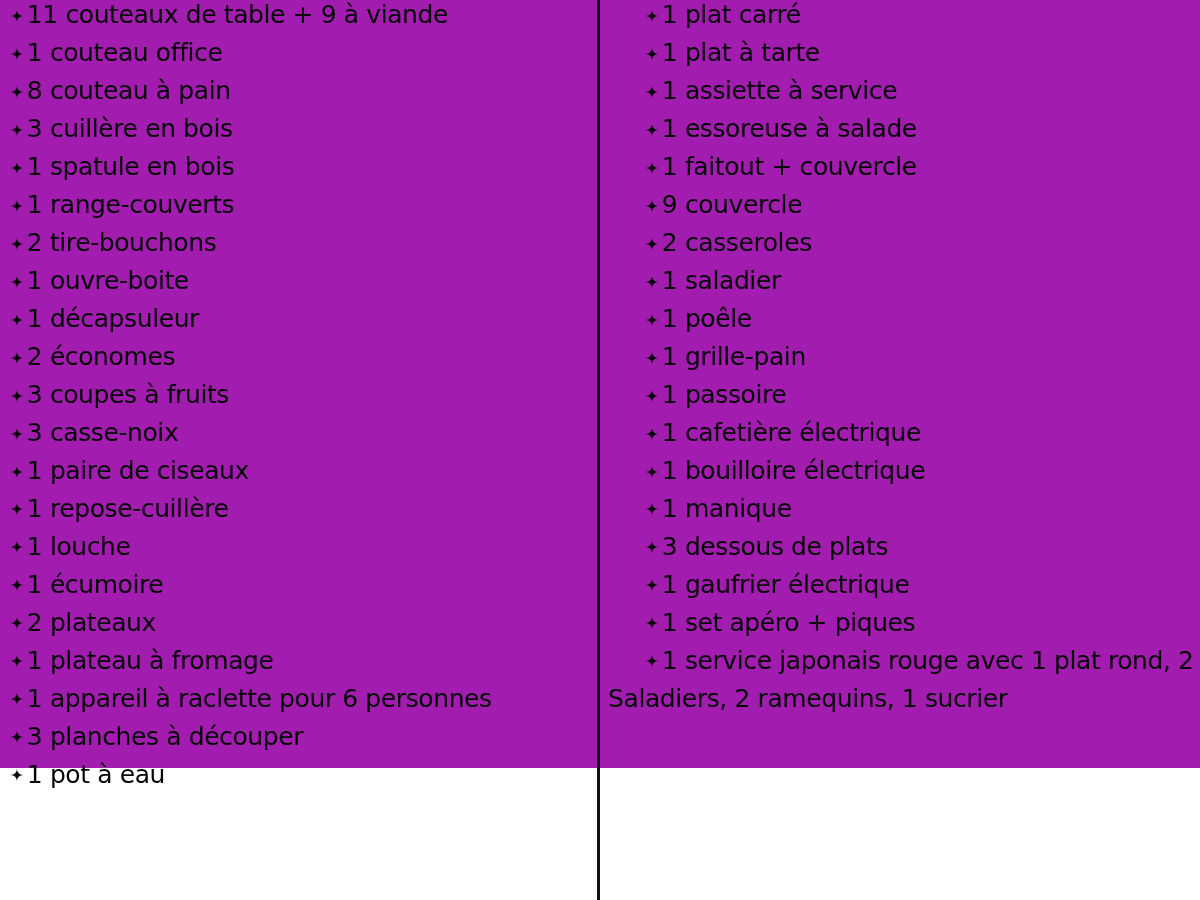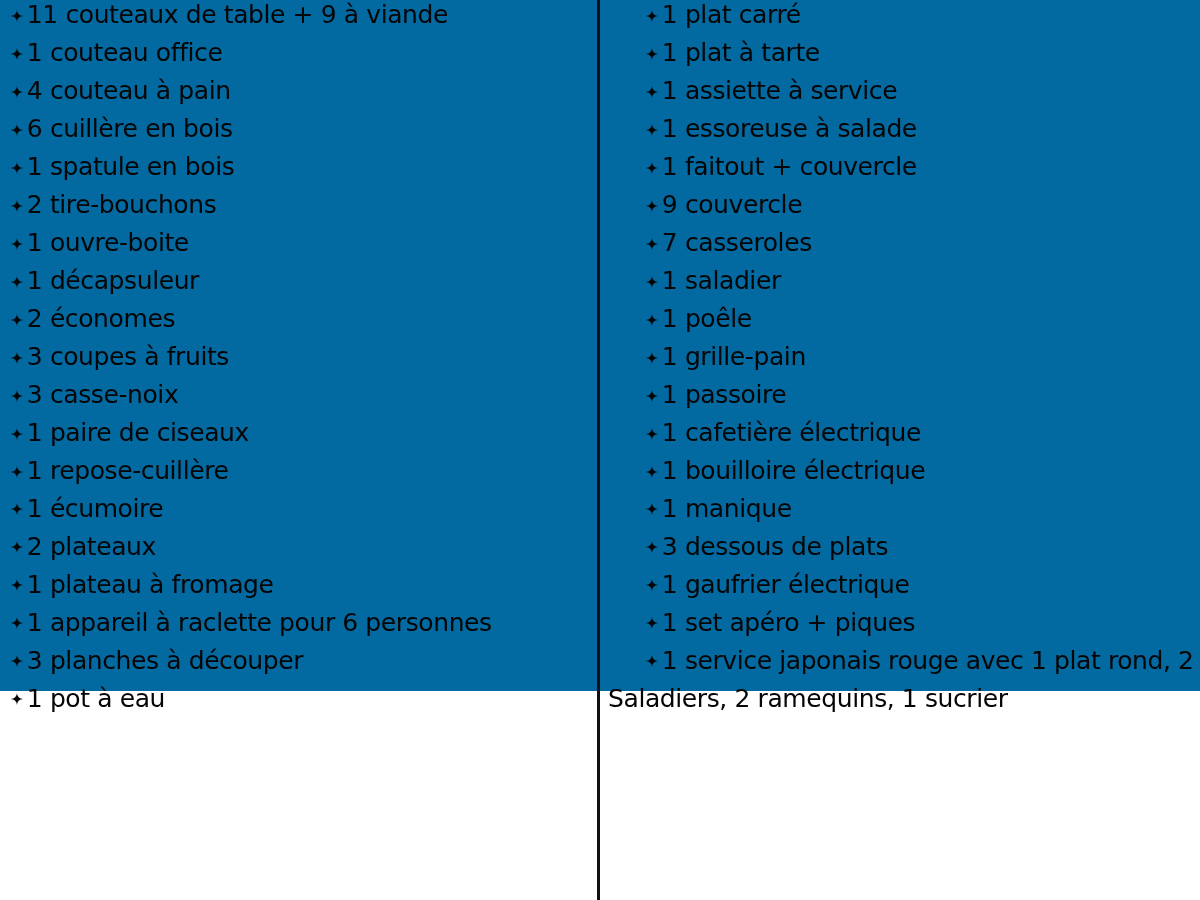--- a/index.html
+++ b/index.html
@@ -6,22 +6,22 @@
     margin: 0;
     padding: 0;
     width: 1200px;
     height: 900px;
     background: #ffffff;
     overflow: hidden;
   }
   .page {
     position: relative;
     width: 1200px;
-    height: 691px;
-    background: #0369a1;
+    height: 768px;
+    background: #a21caf;
     color: #000000;
     font-family: "DejaVu Sans", "Liberation Sans", sans-serif;
   }
   .column {
     position: absolute;
     top: -3px;
     font-size: 25px;
     line-height: 36.3px;
     letter-spacing: -0.4px;
     color: #050505;
@@ -56,47 +56,49 @@
     background: #101010;
   }
 </style>
 </head>
 <body>
 
 <div class="page">
   <div class="column column-left">
       <div class="item"><span class="bullet">✦</span><span>11 couteaux de table + 9 à viande</span></div>
       <div class="item"><span class="bullet">✦</span><span>1 couteau office</span></div>
-      <div class="item"><span class="bullet">✦</span><span>4 couteau à pain</span></div>
-      <div class="item"><span class="bullet">✦</span><span>6 cuillère en bois</span></div>
+      <div class="item"><span class="bullet">✦</span><span>8 couteau à pain</span></div>
+      <div class="item"><span class="bullet">✦</span><span>3 cuillère en bois</span></div>
       <div class="item"><span class="bullet">✦</span><span>1 spatule en bois</span></div>
+      <div class="item"><span class="bullet">✦</span><span>1 range-couverts</span></div>
       <div class="item"><span class="bullet">✦</span><span>2 tire-bouchons</span></div>
       <div class="item"><span class="bullet">✦</span><span>1 ouvre-boite</span></div>
       <div class="item"><span class="bullet">✦</span><span>1 décapsuleur</span></div>
       <div class="item"><span class="bullet">✦</span><span>2 économes</span></div>
       <div class="item"><span class="bullet">✦</span><span>3 coupes à fruits</span></div>
       <div class="item"><span class="bullet">✦</span><span>3 casse-noix</span></div>
       <div class="item"><span class="bullet">✦</span><span>1 paire de ciseaux</span></div>
       <div class="item"><span class="bullet">✦</span><span>1 repose-cuillère</span></div>
+      <div class="item"><span class="bullet">✦</span><span>1 louche</span></div>
       <div class="item"><span class="bullet">✦</span><span>1 écumoire</span></div>
       <div class="item"><span class="bullet">✦</span><span>2 plateaux</span></div>
       <div class="item"><span class="bullet">✦</span><span>1 plateau à fromage</span></div>
       <div class="item"><span class="bullet">✦</span><span>1 appareil à raclette pour 6 personnes</span></div>
       <div class="item"><span class="bullet">✦</span><span>3 planches à découper</span></div>
       <div class="item"><span class="bullet">✦</span><span>1 pot à eau</span></div>
     </div>
   <div class="divider"></div>
   <div class="column column-right">
       <div class="item"><span class="bullet">✦</span><span>1 plat carré</span></div>
       <div class="item"><span class="bullet">✦</span><span>1 plat à tarte</span></div>
       <div class="item"><span class="bullet">✦</span><span>1 assiette à service</span></div>
       <div class="item"><span class="bullet">✦</span><span>1 essoreuse à salade</span></div>
       <div class="item"><span class="bullet">✦</span><span>1 faitout + couvercle</span></div>
       <div class="item"><span class="bullet">✦</span><span>9 couvercle</span></div>
-      <div class="item"><span class="bullet">✦</span><span>7 casseroles</span></div>
+      <div class="item"><span class="bullet">✦</span><span>2 casseroles</span></div>
       <div class="item"><span class="bullet">✦</span><span>1 saladier</span></div>
       <div class="item"><span class="bullet">✦</span><span>1 poêle</span></div>
       <div class="item"><span class="bullet">✦</span><span>1 grille-pain</span></div>
       <div class="item"><span class="bullet">✦</span><span>1 passoire</span></div>
       <div class="item"><span class="bullet">✦</span><span>1 cafetière électrique</span></div>
       <div class="item"><span class="bullet">✦</span><span>1 bouilloire électrique</span></div>
       <div class="item"><span class="bullet">✦</span><span>1 manique</span></div>
       <div class="item"><span class="bullet">✦</span><span>3 dessous de plats</span></div>
       <div class="item"><span class="bullet">✦</span><span>1 gaufrier électrique</span></div>
       <div class="item"><span class="bullet">✦</span><span>1 set apéro + piques</span></div>

